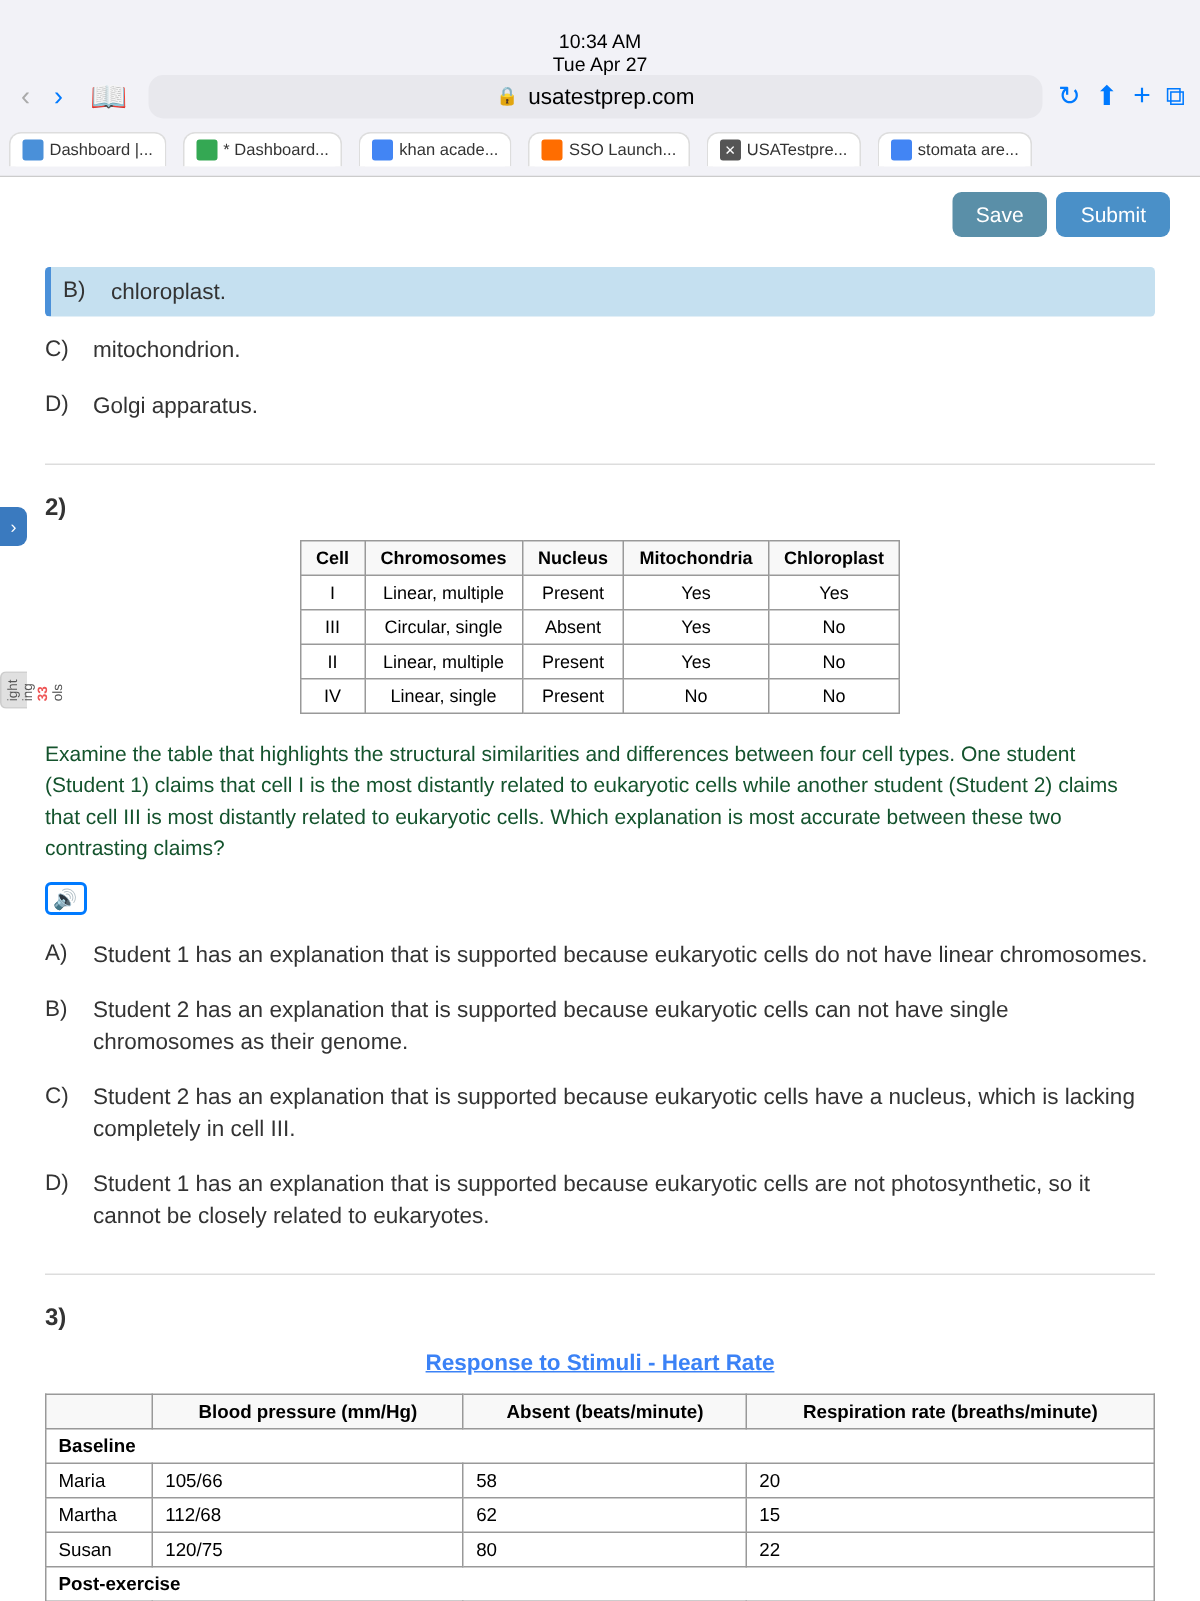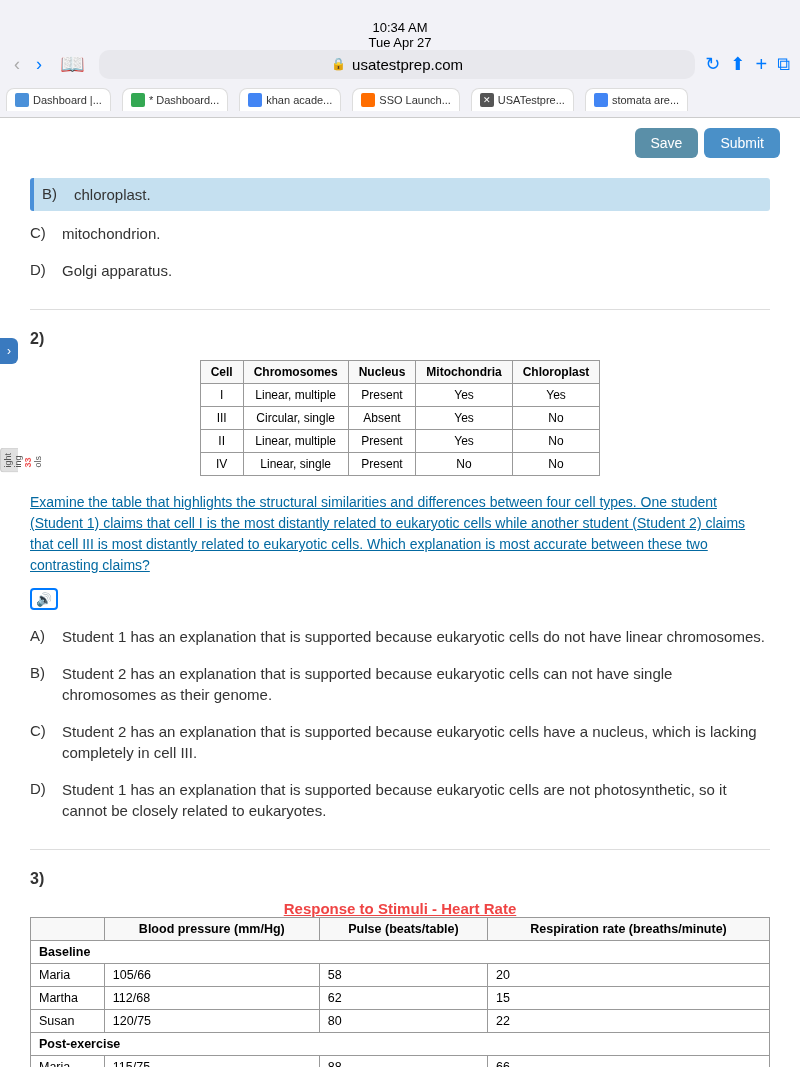--- a/index.html
+++ b/index.html
@@ -174,46 +174,45 @@
     }
     .data-table th, .data-table td {
       border: 1px solid #999;
       padding: 4px 10px;
       text-align: center;
     }
     .data-table th { background: #f8f8f8; font-weight: 600; }
 
     .question-body {
       font-size: 14px;
-      color: #0369a1;
+      color: #14532d;
       line-height: 1.5;
       margin-bottom: 12px;
-      text-decoration: underline;
     }
     .audio-icon {
       display: inline-flex;
       align-items: center;
       justify-content: center;
       width: 28px;
       height: 22px;
       border: 2px solid #007aff;
       border-radius: 4px;
       color: #007aff;
       font-size: 13px;
       margin-bottom: 8px;
       cursor: pointer;
     }
 
     
     .table-title {
       text-align: center;
       font-size: 15px;
       font-weight: 600;
-      margin-bottom: 0;
-      color: #ef4444;
+      margin-bottom: 12px;
+      color: #3b82f6;
       text-decoration: underline;
     }
     .response-table {
       border-collapse: collapse;
       font-size: 12.5px;
       width: 100%;
     }
     .response-table th, .response-table td {
       border: 1px solid #999;
       padding: 4px 8px;
@@ -397,21 +396,21 @@
   <div>
     <p class="question-num">3)</p>
 
     <p class="table-title">Response to Stimuli - Heart Rate</p>
 
     <table class="response-table">
       <thead>
         <tr class="header-row">
           <th></th>
           <th>Blood pressure (mm/Hg)</th>
-          <th>Pulse (beats/table)</th>
+          <th>Absent (beats/minute)</th>
           <th>Respiration rate (breaths/minute)</th>
         </tr>
       </thead>
       <tbody id="q3-table-body">
       <tr>
             <td colspan="4" style="font-weight: 600;">Baseline</td>
           </tr>
           <tr>
             <td>Maria</td>
             <td>105/66</td>

